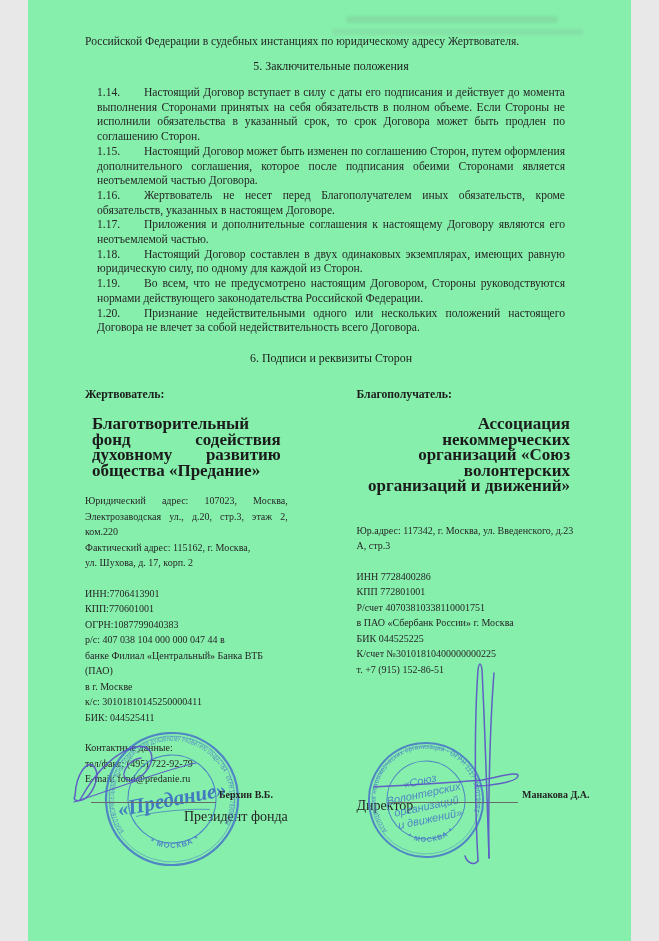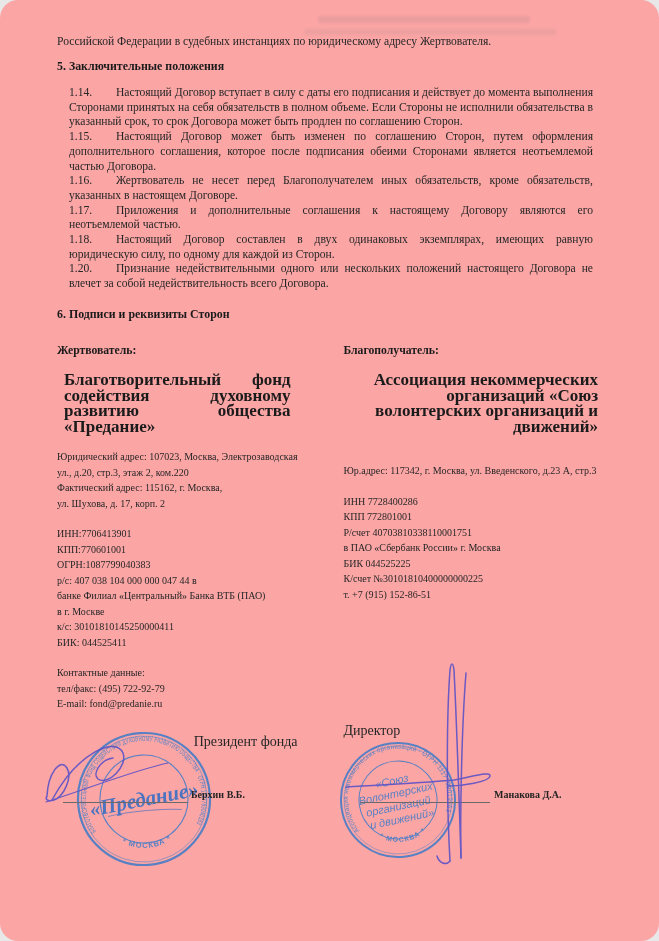--- a/index.html
+++ b/index.html
@@ -1,28 +1,28 @@
 <!DOCTYPE html>
 <html><head>
 <meta charset="utf-8">
 <style>
   html,body{margin:0;padding:0;background:#e8e8e8;}
   .page{
-    position:relative;width:659px;height:941px;margin:0 auto;
-    background:#fca5a5;overflow:hidden;
-    font-family:"Liberation Serif", serif;color:#262626;border-radius:18px;
+    position:relative;width:603px;height:941px;margin:0 auto;
+    background:#86efac;overflow:hidden;
+    font-family:"Liberation Serif", serif;color:#262626;
   }
   .content{padding:34px 54px 0 57px;}
   .intro{font-size:11.6px;line-height:15px;margin:0;}
-  .h-center{text-align:left;font-weight:bold;color:#1b1b1b;font-size:11.9px;margin:10px 0 7px;}
+  .h-center{text-align:center;font-weight:normal;color:#1b1b1b;font-size:11.9px;margin:10px 0 7px;}
   .h-center.sec6{margin:15px 0 0;}
   .clauses{margin:12px;}
   .clause{font-size:11.6px;line-height:14.7px;text-align:justify;margin:0;}
   .clause .num{display:inline-block;width:47px;}
-  .cols{display:flex;margin-top:21px;}
+  .cols{display:flex;margin-top:21px;gap:15px;}
   .col-l{width:241px;}
   .col-gap{width:46px;}
   .col-r{width:262px;}
   .role{font-weight:bold;color:#1b1b1b;font-size:11.7px;line-height:15.5px;margin:0;}
   .orgname{font-weight:bold;color:#1b1b1b;font-size:17px;line-height:15.5px;text-align:justify;margin:14px 7px 0;font-family:Liberation Serif, serif;}
   .block{font-size:10px;line-height:15.5px;white-space:pre-line;margin:15px 0 0;}
   .block.justify{white-space:normal;text-align:justify;}
   .signer-title{font-size:14px;line-height:15.5px;margin:0;}
   .signer-title.left{margin-top:22px;text-align:right;}
   .signer-title.right{margin-top:121px;}
@@ -46,20 +46,21 @@
     <p class="intro">Российской Федерации в судебных инстанциях по юридическому адресу Жертвователя.</p>
 
     <div class="h-center">5. Заключительные положения</div>
 
     <div class="clauses">
       <p class="clause"><span class="num">1.14.</span><span>Настоящий Договор вступает в силу с даты его подписания и действует до момента выполнения Сторонами принятых на себя обязательств в полном объеме. Если Стороны не исполнили обязательства в указанный срок, то срок Договора может быть продлен по соглашению Сторон.</span></p>
       <p class="clause"><span class="num">1.15.</span><span>Настоящий Договор может быть изменен по соглашению Сторон, путем оформления дополнительного соглашения, которое после подписания обеими Сторонами является неотъемлемой частью Договора.</span></p>
       <p class="clause"><span class="num">1.16.</span><span>Жертвователь не несет перед Благополучателем иных обязательств, кроме обязательств, указанных в настоящем Договоре.</span></p>
       <p class="clause"><span class="num">1.17.</span><span>Приложения и дополнительные соглашения к настоящему Договору являются его неотъемлемой частью.</span></p>
       <p class="clause"><span class="num">1.18.</span><span>Настоящий Договор составлен в двух одинаковых экземплярах, имеющих равную юридическую силу, по одному для каждой из Сторон.</span></p>
+      <p class="clause"><span class="num">1.19.</span><span>Во всем, что не предусмотрено настоящим Договором, Стороны руководствуются нормами действующего законодательства Российской Федерации.</span></p>
       <p class="clause"><span class="num">1.20.</span><span>Признание недействительными одного или нескольких положений настоящего Договора не влечет за собой недействительность всего Договора.</span></p>
     </div>
 
     <div class="h-center sec6">6. Подписи и реквизиты Сторон</div>
 
     <div class="cols">
 
       <div class="col-l">
         <p class="role">Жертвователь:</p>
         <p class="orgname">Благотворительный фонд содействия духовному развитию общества «Предание»</p>

